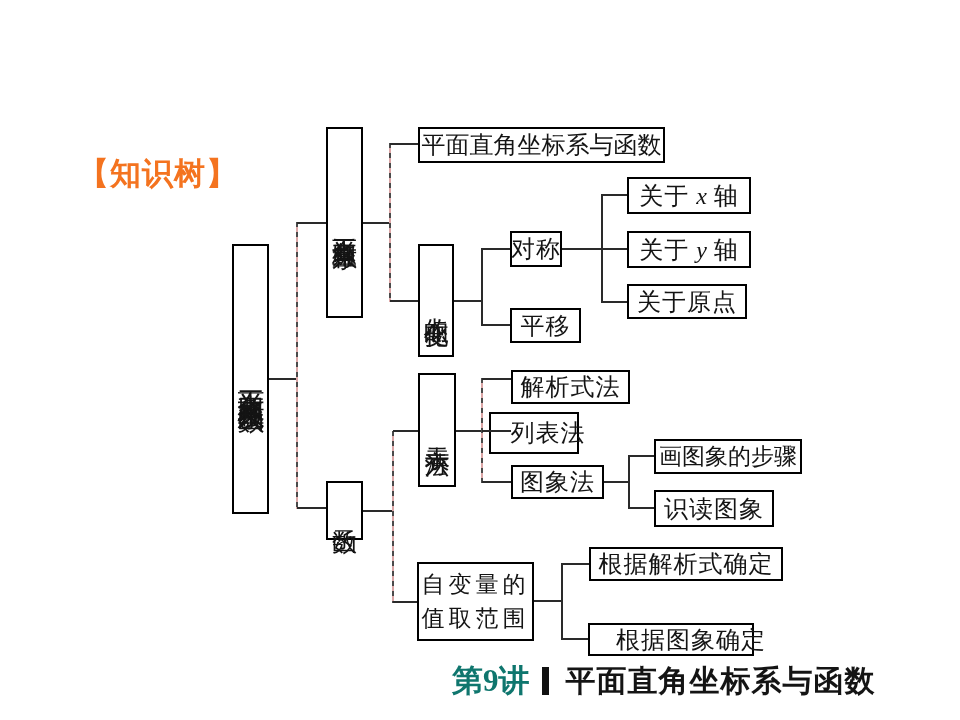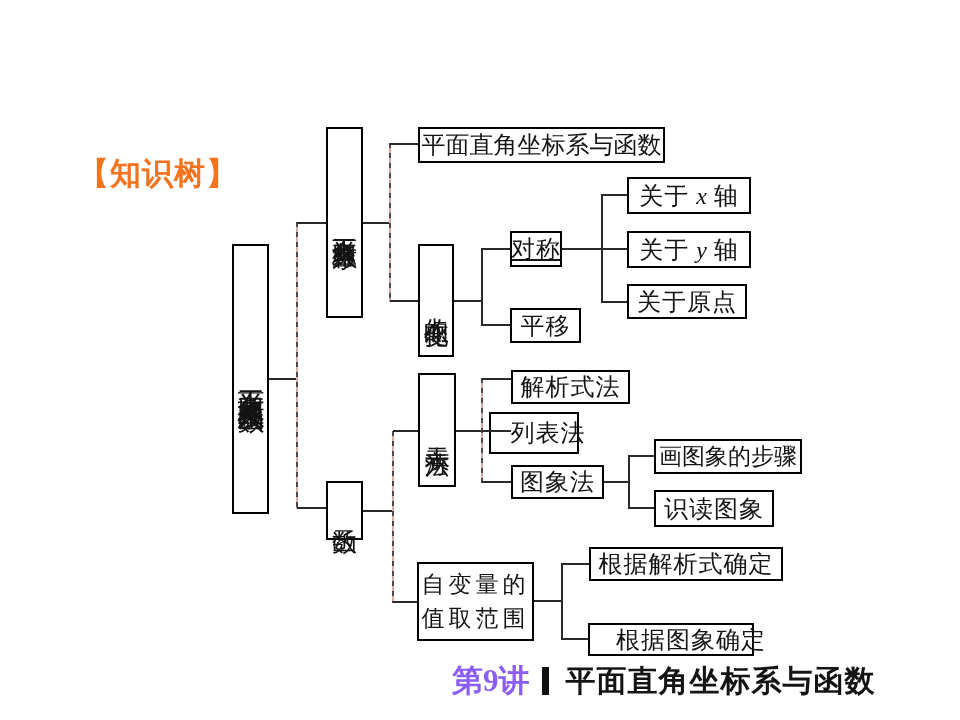--- a/index.html
+++ b/index.html
@@ -33,38 +33,38 @@
   .vdash {
     position:absolute; width:2px;
     background:repeating-linear-gradient(to bottom,#4a4a4a 0 5px,#dba6a6 5px 10px);
   }
 
   
   .footer {
     position:absolute; left:452px; top:660px;
     display:flex; align-items:center; font-weight:bold; color:#141414;
   }
-  .footer .lecture { color:#8b5cf6; font-size:31px; }
+  .footer .lecture { color:#0f766e; font-size:31px; }
   .footer .sep { width:7px; height:28px; background:#111; margin:0 17px 0 12px; }
   .footer .title { font-size:30px; letter-spacing:1px; }
 </style>
 </head>
 <body>
 
 <div class="stage">
 
   <div class="kw-heading">【知识树】</div>
 
   <div class="box vbox" style="left:232px; top:244px; width:37px; height:270px; font-size:27px;">平面直角坐标系及函数</div>
   <div class="box vbox" style="left:326px; top:127px; width:37px; height:191px; letter-spacing:1px;">平面直角坐标系</div>
   <div class="box vbox" style="left:326px; top:481px; width:37px; height:59px; letter-spacing:1px;">函数</div>
 
   <div class="box hbox" style="left:418px; top:127px; width:247px; height:36px; letter-spacing:0;">平面直角坐标系与函数</div>
   <div class="box vbox" style="left:418px; top:244px; width:36px; height:113px;">点的变化</div>
-  <div class="box hbox" style="left:510px; top:231px; width:52px; height:36px;text-decoration:underline;">对称</div>
+  <div class="box hbox" style="left:510px; top:231px; width:52px; height:36px;">对称</div>
   <div class="box hbox" style="left:510px; top:308px; width:71px; height:35px;">平移</div>
 
   <div class="box hbox" style="left:627px; top:177px; width:124px; height:37px;">
     <span>关于</span>
     <span class="mathvar">x</span>
     <span>轴</span>
   </div>
   <div class="box hbox" style="left:627px; top:231px; width:124px; height:37px;">
     <span>关于</span>
     <span class="mathvar">y</span>

